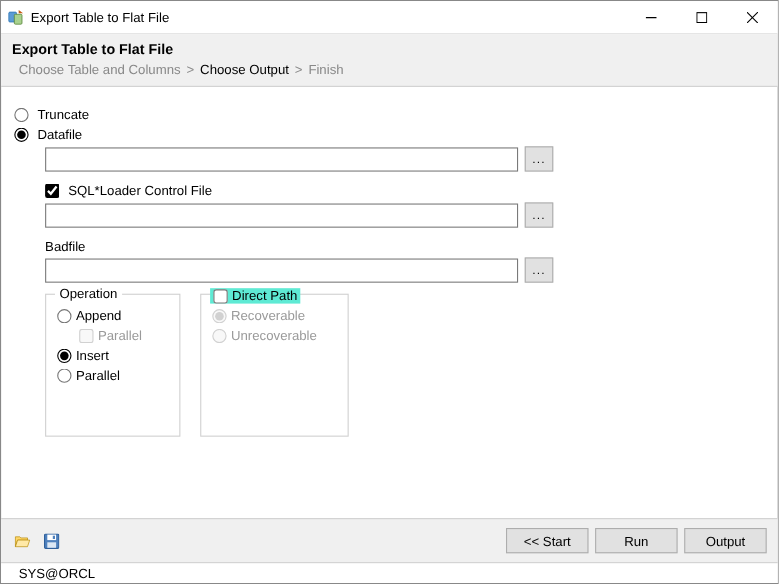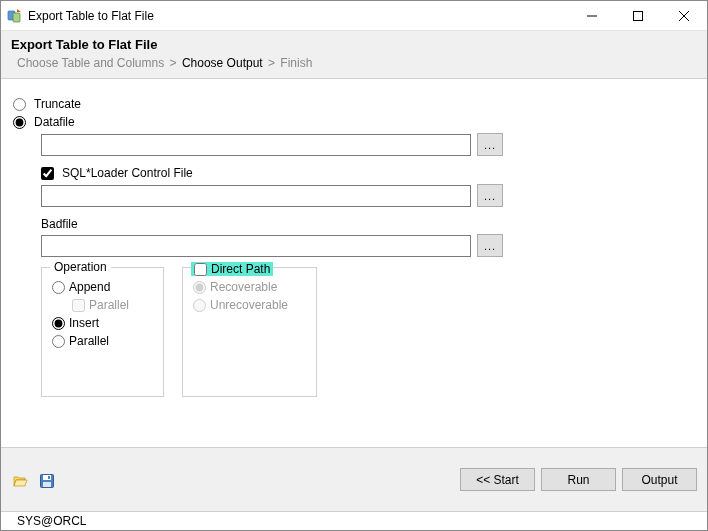--- a/index.html
+++ b/index.html
@@ -29,21 +29,21 @@
   .groupbox-row { display:flex; gap:18px; margin-top:6px; margin-left:28px;}
   .groupbox { border:1px solid #d0d0d0; padding:8px 10px 10px 10px; position:relative; }
   .groupbox .legend { position:absolute; top:-8px; left:8px; background:#fff; padding:0 4px; font-size:12px;}
   .gb-op { width:123px; height:130px;}
   .gb-dp { width:135px; height:130px;}
   .op-item { display:flex; align-items:center; margin:4px 0;}
   .op-sub { margin-left:20px;}
   .disabled { color:#9a9a9a; }
   input:disabled { accent-color:#9a9a9a;}
 
-  .footer { border-top:1px solid #d0d0d0; background:#f0f0f0; padding:20px 10px; display:flex; align-items:flex-end; gap:6px;}
+  .footer { border-top:1px solid #d0d0d0; background:#f0f0f0; padding:8px 10px; display:flex; align-items:center; gap:6px;}
   .footer .spacer { flex:1 1 auto;}
   .btn { width:75px; height:23px; border:1px solid #adadad; background:#e1e1e1; font:inherit; display:flex; align-items:center; justify-content:center; cursor:pointer;}
   .icon-btn { width:20px; height:20px; display:flex; align-items:center; justify-content:center; cursor:pointer; border:1px solid transparent;}
   .status { border-top:1px solid #d0d0d0; padding:2px 16px; font-size:12px; background:#fff;}
 </style>
 </head>
 <body>
 
 <div class="window">
 

